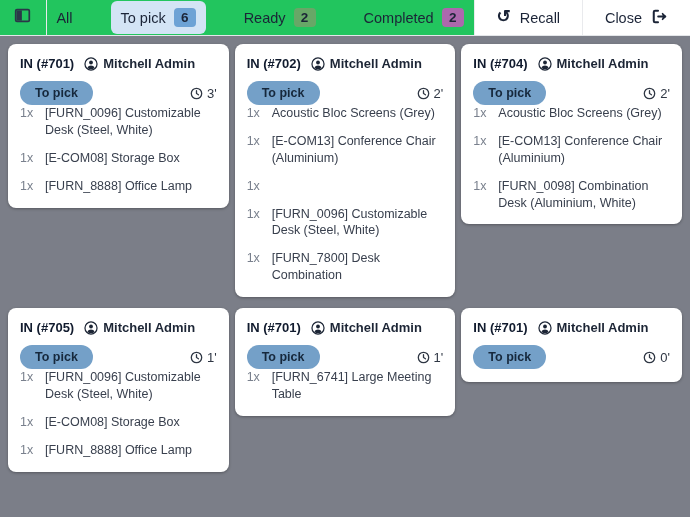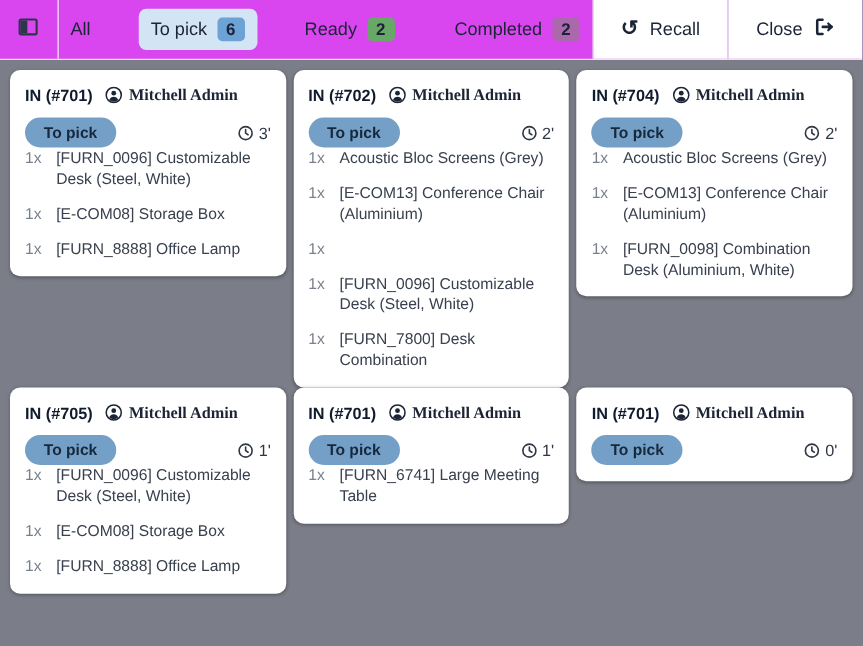--- a/index.html
+++ b/index.html
@@ -6,21 +6,21 @@
   html,body { width:690px; height:517px; }
   body {
     font-family:"Liberation Sans","DejaVu Sans",sans-serif;
     color:#1b2437;
     background:#7b7e88;
     overflow:hidden;
   }
 
   
   .topbar {
-    height:48px; background:#d946ef; display:flex; align-items:stretch;
+    height:36px; background:#22c55e; display:flex; align-items:stretch;
     border-bottom:1px solid #e4e6e9;
   }
   .toggle-area {
     width:54px; display:flex; align-items:center; justify-content:center;
     cursor:pointer;
   }
   .vdivider { width:1px; background:#e9eaed; }
   .tabs-area {
     flex:1; display:flex; align-items:center; justify-content:center; gap:28px;
   }
@@ -40,32 +40,32 @@
   .badge-purple { background:#ac68ad; }
 
   .topbar-btn {
     display:flex; align-items:center; justify-content:center; gap:9px;
     padding:0 22px; font-size:14.5px; font-weight:500; color:#1b2437;
     cursor:pointer; white-space:nowrap; background:#fff; border:none;
   }
   .recall-glyph { font-size:17px; font-weight:700; line-height:1; margin-top:-2px; }
 
   
-  .content { height:465px; padding:8px; display:flex; flex-direction:column; }
+  .content { height:465px; padding:8px; display:flex; flex-direction:column; gap:11px; }
   .card-row { display:flex; gap:6px; align-items:flex-start; }
   .card {
     width:calc((100% - 12px)/3); background:#ffffff; border-radius:8px;
     padding:10px 10px 13px 10px; box-shadow:0 1px 3px rgba(0,0,0,.3);
     cursor:pointer;
   }
   .card-header {
     display:flex; align-items:center; gap:10px; font-size:13px; padding:2px 2px 0 2px;
   }
   .card-ref { font-weight:700; color:#111b2e; }
-  .card-owner { display:flex; align-items:center; gap:5px; font-weight:600; color:#1c2535;font-family:Liberation Serif, serif; }
+  .card-owner { display:flex; align-items:center; gap:5px; font-weight:600; color:#1c2535; }
   .card-owner svg { width:14px; height:14px; }
 
   .status-row {
     display:flex; align-items:center; justify-content:space-between;
     margin-top:10px; padding:0 2px;
   }
   .status-pill {
     background:#74a0c8; color:#16283c; font-size:12.5px; font-weight:600;
     padding:5px 15px; border-radius:999px;
   }

